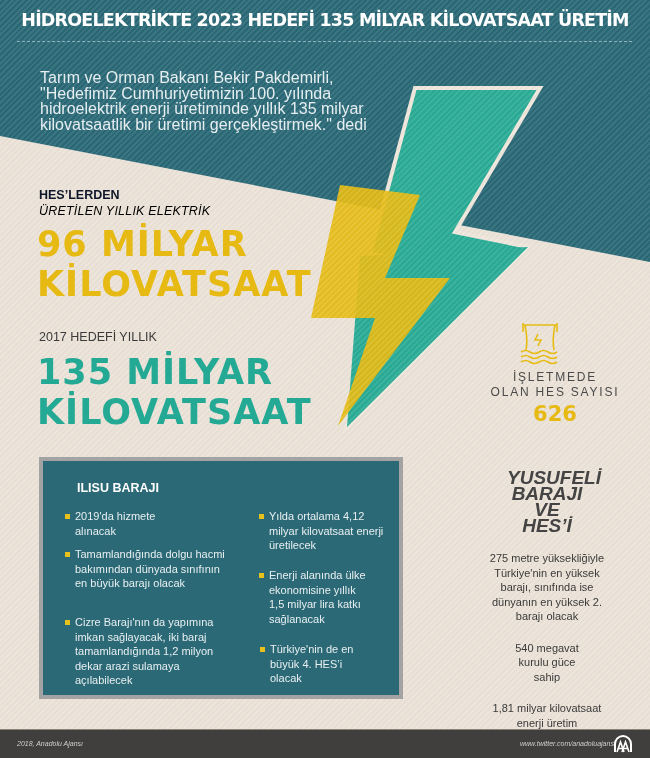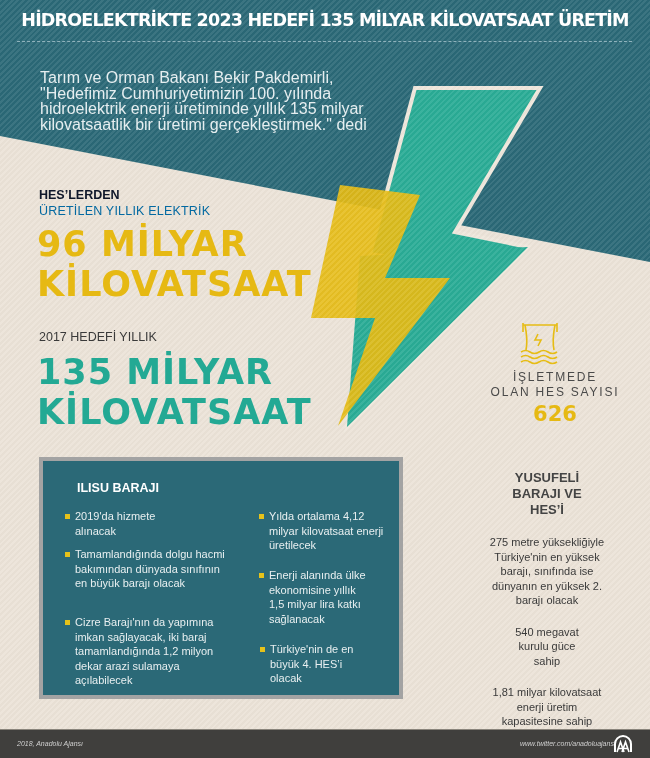--- a/index.html
+++ b/index.html
@@ -6,34 +6,34 @@
   body { width:650px; height:758px; position:relative; overflow:hidden;
     font-family:"Liberation Sans", sans-serif; background:#ece3d8; }
   .bg-stripes { position:absolute; inset:0;
     background: repeating-linear-gradient(135deg, rgba(255,255,255,0.08) 0 2px, rgba(0,0,0,0.02) 2px 4px); pointer-events:none; z-index:1; }
   svg.shapes { position:absolute; left:0; top:0; z-index:0; }
   .title { position:absolute; left:0; top:10px; width:650px; text-align:center; color:#fff;
     font-family:"DejaVu Sans", sans-serif; font-weight:bold; font-size:17.5px; letter-spacing:-0.8px; z-index:2; }
   .title-rule { position:absolute; left:17px; top:41px; width:615px; border-top:1px dashed #8fb2bc; z-index:2; }
   .quote { position:absolute; left:40px; top:70px; width:330px; color:#e6eef0; font-size:16px; line-height:15.5px; z-index:2; }
   .s1-label1 { position:absolute; left:39px; top:188px; font-weight:bold; font-size:12.5px; color:#0f172a; z-index:2; }
-  .s1-label2 { position:absolute; left:39px; top:204px; font-size:12.5px; color:#0369a1; letter-spacing:0.2px; z-index:2; }
+  .s1-label2 { position:absolute; left:39px; top:204px; font-size:12.5px; color:#000000; letter-spacing:0.2px; z-index:2;font-style:italic; }
   .big { position:absolute; left:37px; font-family:"DejaVu Sans", sans-serif; font-weight:bold; font-size:35px; line-height:40px; letter-spacing:1px; z-index:2; }
   .big.yellow { color:#e6b913; top:224px; }
   .big.green { color:#23a994; top:352px; }
   .s2-label { position:absolute; left:39px; top:330px; font-size:12.5px; color:#3a3a3a; z-index:2; }
   .hes-icon { position:absolute; left:520px; top:320px; width:40px; height:46px; z-index:2; }
   .hes-label { position:absolute; left:480px; top:370px; width:150px; text-align:center; font-size:12px; letter-spacing:1.8px; color:#4a4a4a; line-height:15px; z-index:2; }
   .hes-count { position:absolute; left:480px; top:402px; width:150px; text-align:center; font-family:"DejaVu Sans", sans-serif; font-weight:bold; font-size:21px; color:#e6b913; z-index:2; }
   .panel { position:absolute; left:39px; top:457px; width:364px; height:242px; background:#2b6977; border:4px solid #a3a3a3; box-sizing:border-box; z-index:2; }
   .panel-title { position:absolute; left:34px; top:20px; color:#fff; font-weight:bold; font-size:12.5px; }
   .bullet { position:absolute; color:#e8eff0; font-size:11px; line-height:14.5px; padding-left:10px; }
   .bullet::before { content:""; position:absolute; left:0; top:5px; width:5px; height:5px; background:#e6c21a; }
   .side { position:absolute; left:468px; top:470px; width:158px; text-align:center; color:#3a3a3a; z-index:2; }
-  .side-title { font-weight:bold; font-size:13px; line-height:16px; color:#444; }
+  .side-title { font-weight:bold; font-size:19px; line-height:16px; color:#444;font-style:italic; }
   .side p { margin:17px; font-size:11px; line-height:14.5px; }
   .footer { position:absolute; left:0; top:729px; width:650px; height:29px; background:#403f3d; border-top:1px solid #8a857c; z-index:2; }
   .f-left { position:absolute; left:17px; top:10px; font-size:7px; font-style:italic; color:#cfcfcf; }
   .f-right { position:absolute; left:520px; top:10px; font-size:7px; font-style:italic; color:#cfcfcf; }
   .aa-logo { position:absolute; left:613px; top:5px; width:20px; height:18px; }
 </style>
 </head>
 <body>
 
 <svg class="shapes" width="650" height="758">

